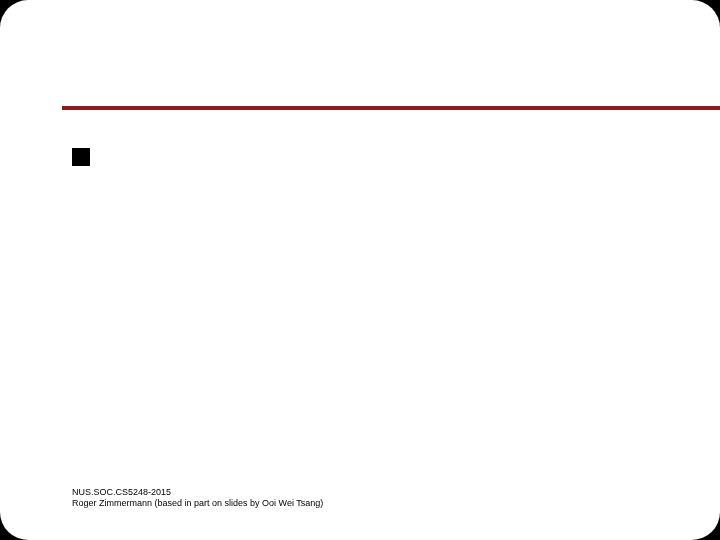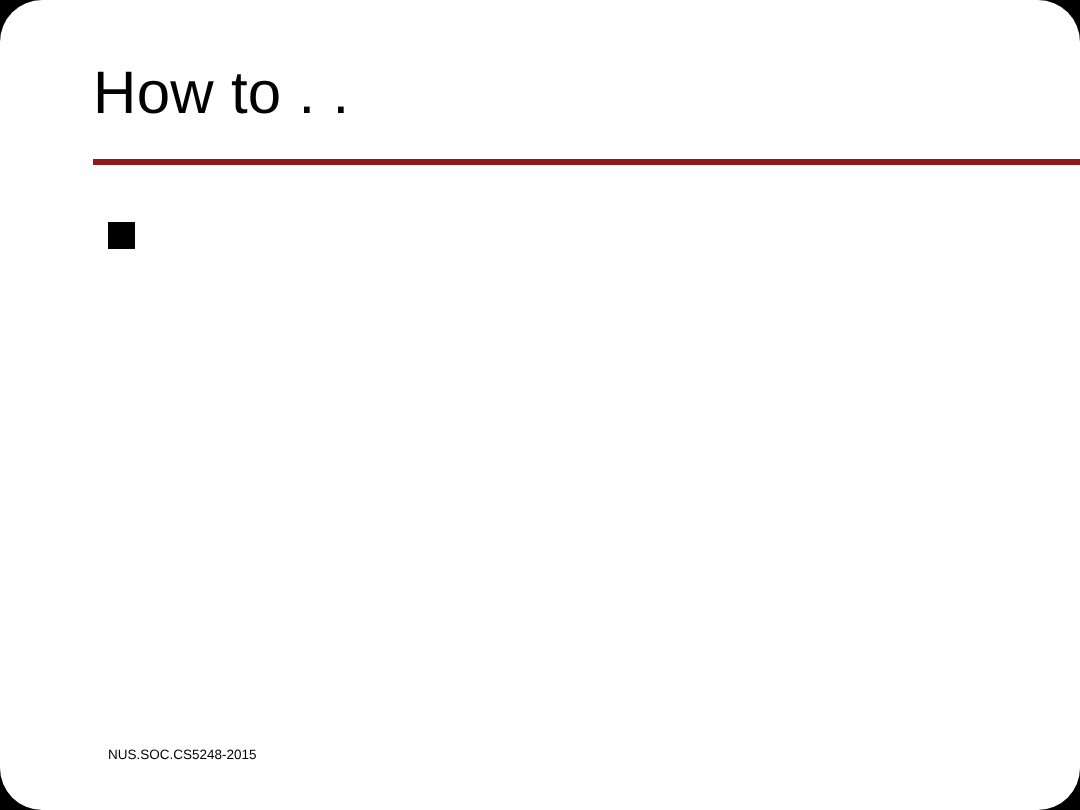--- a/index.html
+++ b/index.html
@@ -62,29 +62,27 @@
     line-height: 1.3;
     color: #000;
     margin-top: 17px;
   }
 </style>
 </head>
 <body>
 
 <div class="slide">
 
-  <div class="title-area">
-    <h1 class="title">How to . .</h1>
-  </div>
 
   <div class="rule"></div>
 
   <div class="body-area">
     <div class="bullet-item">
       <span class="bullet-box"></span>
     </div>
   </div>
 
   <div class="footer">
     <div>NUS.SOC.CS5248-2015</div>
+    <div>Roger Zimmermann (based in part on slides by Ooi Wei Tsang)</div>
   </div>
 
 </div>
 
 </body></html>

